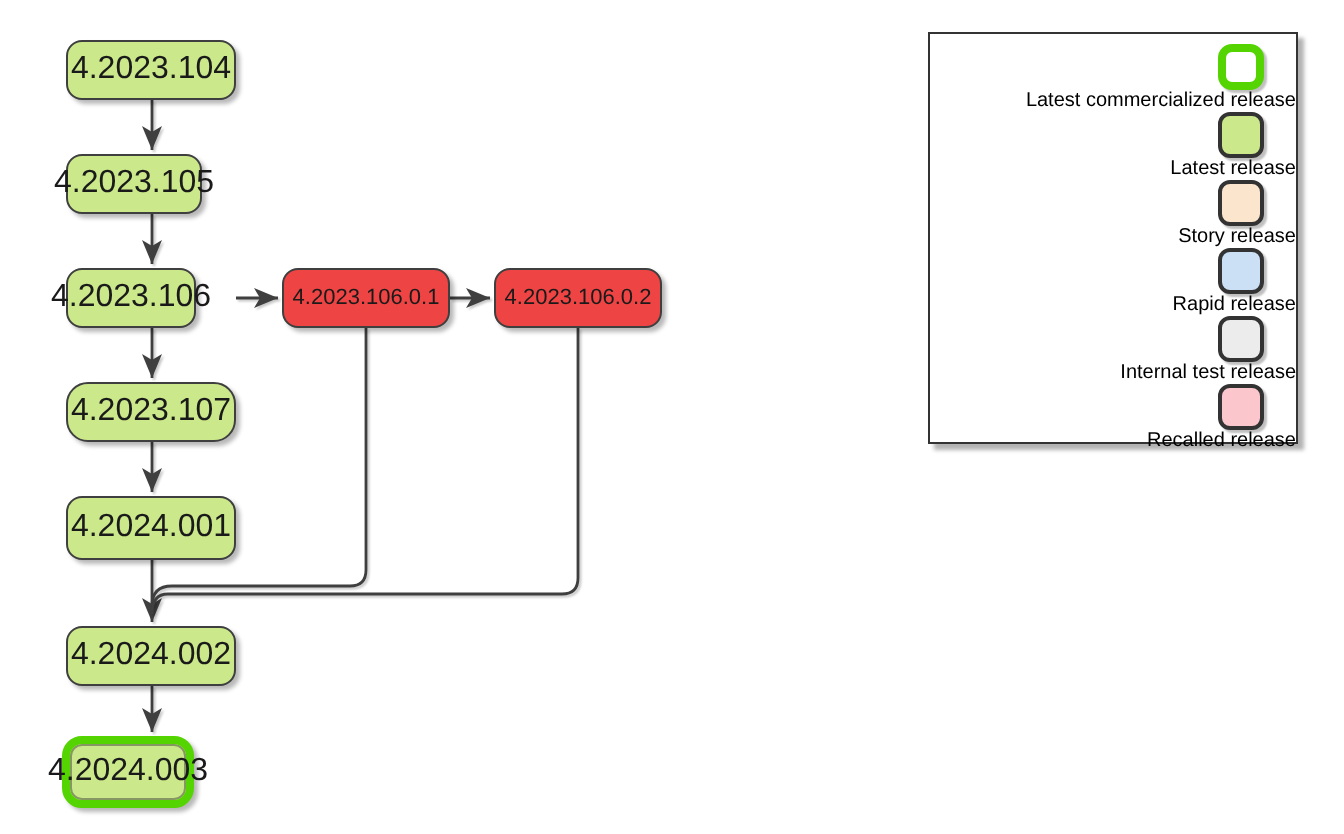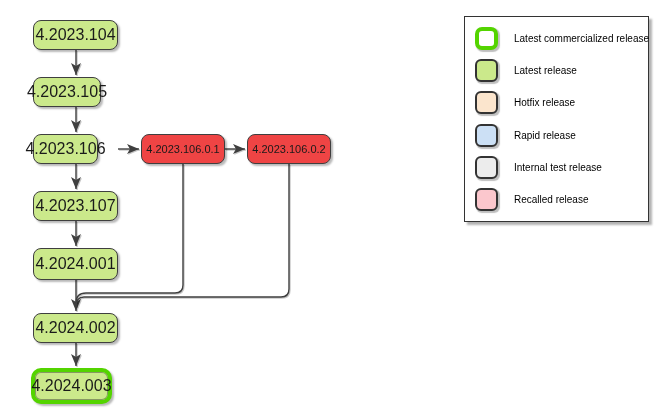--- a/index.html
+++ b/index.html
@@ -61,22 +61,23 @@
   .legend-items {
     display: flex;
     flex-direction: column;
     justify-content: space-around;
     height: 100%;
     padding: 5px 0;
     box-sizing: border-box;
   }
   .legend-row {
     display: flex;
-    align-items: center;
+    align-items: flex-end;
     padding-left: 10px;
+    flex-direction: column;
   }
   .swatch {
     box-sizing: border-box;
     width: 23px; height: 23px;
     border: 2px solid #333333;
     border-radius: 6px;
     margin-right: 16px;
     flex: 0 0 auto;
     box-shadow: 1.5px 1.5px 1px rgba(0,0,0,0.25);
   }
@@ -126,47 +127,47 @@
     </div>
       <div class="node story" style="left: 33px; top: 134px; width: 65px; height: 30px;">
       <span class="node-label">4.2023.106</span>
     </div>
       <div class="node rapid" style="left: 141px; top: 134px; width: 84px; height: 30px;">
       <span class="node-label">4.2023.106.0.1</span>
     </div>
       <div class="node rapid" style="left: 247px; top: 134px; width: 84px; height: 30px;">
       <span class="node-label">4.2023.106.0.2</span>
     </div>
-      <div class="node story" style="left: 33px; top: 191px; width: 85px; height: 30px;">
+      <div class="node story" style="left: 33px; top: 191px; width: 85px; height: 30px; border-radius: 11px;">
       <span class="node-label">4.2023.107</span>
     </div>
       <div class="node story" style="left: 33px; top: 248px; width: 85px; height: 32px;">
       <span class="node-label">4.2024.001</span>
     </div>
       <div class="node story" style="left: 33px; top: 313px; width: 85px; height: 30px;">
       <span class="node-label">4.2024.002</span>
     </div>
-      <div class="node latest" style="left: 31px; top: 368px; width: 81px; height: 36px;">
+      <div class="node latest" style="left: 31px; top: 368px; width: 66px; height: 36px;">
       <span class="node-label">4.2024.003</span>
     </div>
     </div>
 
   <div class="legend">
     <div class="legend-items" id="legend-items">
         <div class="legend-row">
       <span class="swatch latest"></span>
       <span class="legend-label">Latest commercialized release</span>
     </div>
         <div class="legend-row">
       <span class="swatch story"></span>
       <span class="legend-label">Latest release</span>
     </div>
         <div class="legend-row">
       <span class="swatch hotfix"></span>
-      <span class="legend-label">Hotfix release</span>
+      <span class="legend-label">Story release</span>
     </div>
         <div class="legend-row">
       <span class="swatch rapid"></span>
       <span class="legend-label">Rapid release</span>
     </div>
         <div class="legend-row">
       <span class="swatch internal"></span>
       <span class="legend-label">Internal test release</span>
     </div>
         <div class="legend-row">

